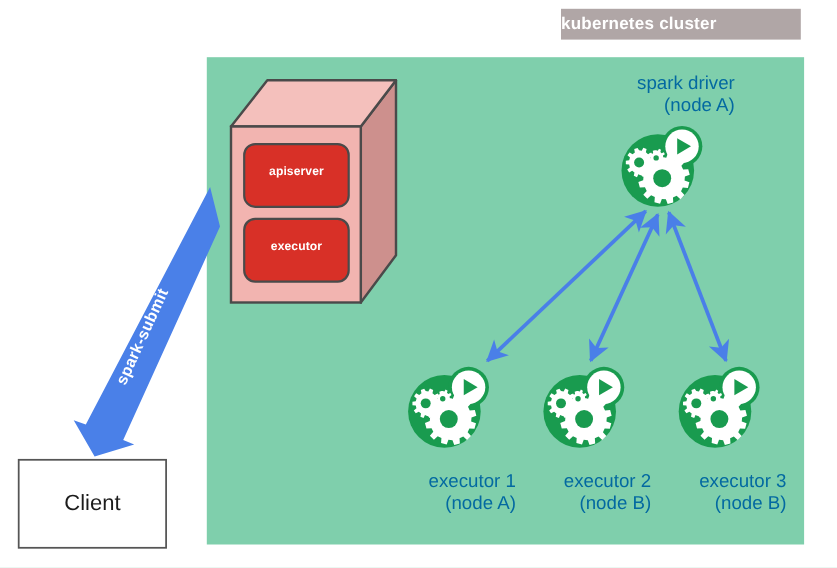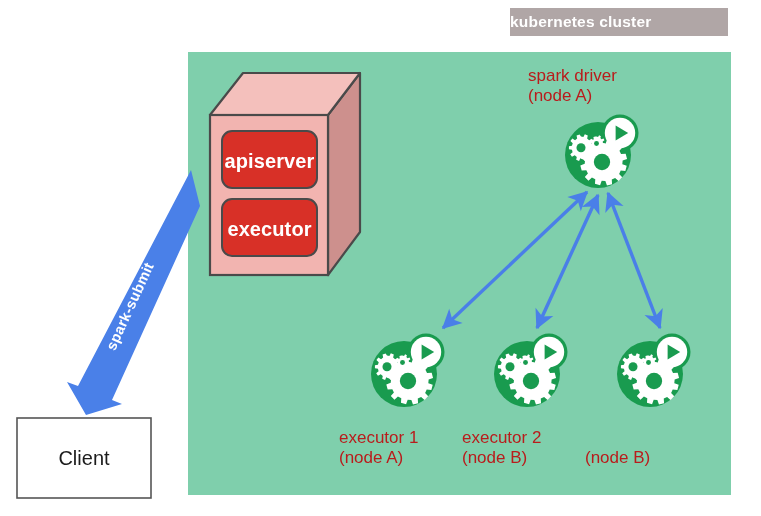--- a/index.html
+++ b/index.html
@@ -23,34 +23,34 @@
   #stage > svg {
     position: absolute;
     left: 0; top: 0;
   }
   .txt {
     position: absolute;
     white-space: pre;
     line-height: 1.18;
   }
   .label-dark {
-    color: #b91c1c;
+    color: #0369a1;
     font-size: 17px;
-    text-align: left;
+    text-align: right;
   }
   .label-white-bold {
     color: #ffffff;
     font-weight: bold;
   }
   .cluster-banner-text {
     font-size: 15.5px;
     letter-spacing: 0.2px;
   }
   .cube-chip-text {
-    font-size: 20px;
+    font-size: 11px;
     letter-spacing: 0.1px;
   }
   .client-text {
     color: #1c1c1c;
     font-size: 20px;
   }
   .submit-text {
     font-size: 14.5px;
     letter-spacing: 0.3px;
     transform-origin: 0 0;
@@ -178,15 +178,16 @@
 
   <div class="txt label-dark" style="left:528px; top:66px; width:140px;">spark driver</div>
   <div class="txt label-dark" style="left:528px; top:86px; width:140px;">(node A)</div>
 
   <div class="txt label-dark" style="left:339px; top:428px; width:130px;">executor 1</div>
   <div class="txt label-dark" style="left:339px; top:448px; width:130px;">(node A)</div>
 
   <div class="txt label-dark" style="left:462px; top:428px; width:130px;">executor 2</div>
   <div class="txt label-dark" style="left:462px; top:448px; width:130px;">(node B)</div>
 
+  <div class="txt label-dark" style="left:585px; top:428px; width:130px;">executor 3</div>
   <div class="txt label-dark" style="left:585px; top:448px; width:130px;">(node B)</div>
 
 </div>
 
 </body></html>

